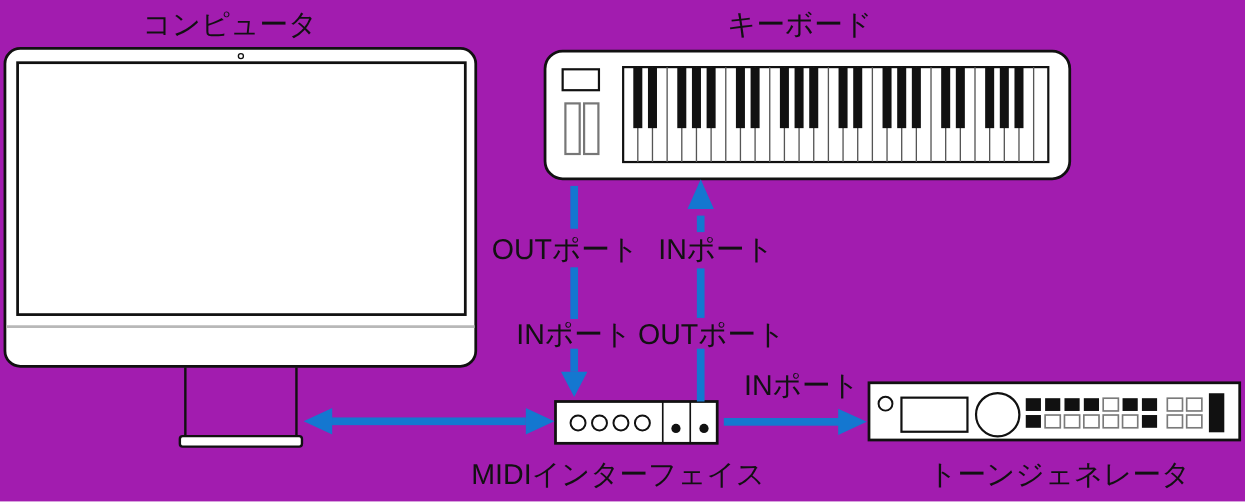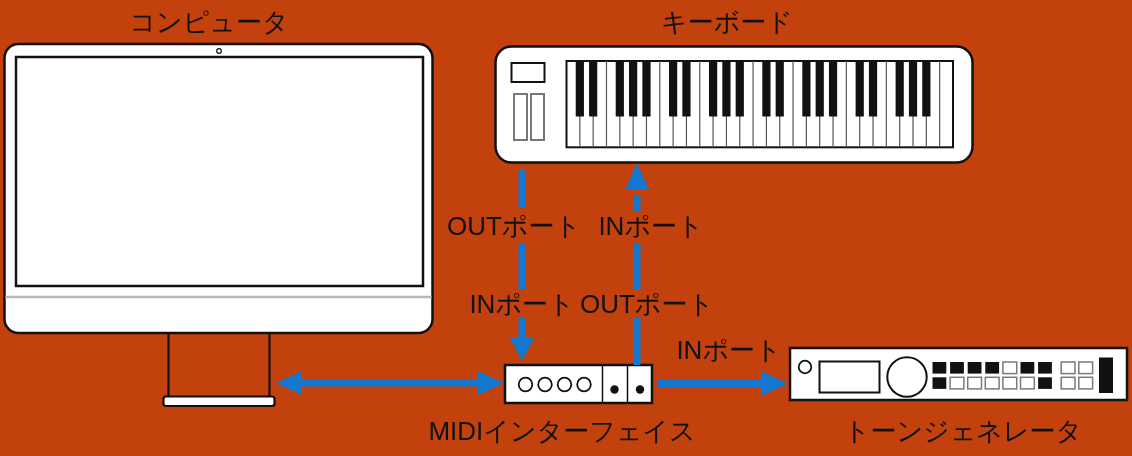--- a/index.html
+++ b/index.html
@@ -2,21 +2,21 @@
 <html style="--accent: #1477D0; --outline: #111111; --gray-line: #b8b8b8; --ctrl-gray: #777777;"><head>
 <meta charset="utf-8">
 <style>
   :root{
     --accent:#1477D0;
     --outline:#111111;
     --gray-line:#b8b8b8;
     --ctrl-gray:#777777;
   }
   html,body{margin:0;padding:0;background:#ffffff;}
-  .stage{width:1132px;height:456px;position:relative;background:#c2410c;overflow:hidden;text-align:center;}
+  .stage{width:1132px;height:456px;position:relative;background:#a21caf;overflow:hidden;text-align:center;}
   svg{display:block;}
   .dev{fill:#fff;stroke:var(--outline);}
   .sw25{stroke-width:2.5}
   .sw22{stroke-width:2.2}
   .sw2{stroke-width:2}
   .sw18{stroke-width:1.8}
   .sw15{stroke-width:1.5}
   .sw12{stroke-width:1.2}
   .nofill{fill:none;stroke:var(--outline);}
   .ctrl{fill:#fff;stroke:var(--ctrl-gray);stroke-width:2;}

